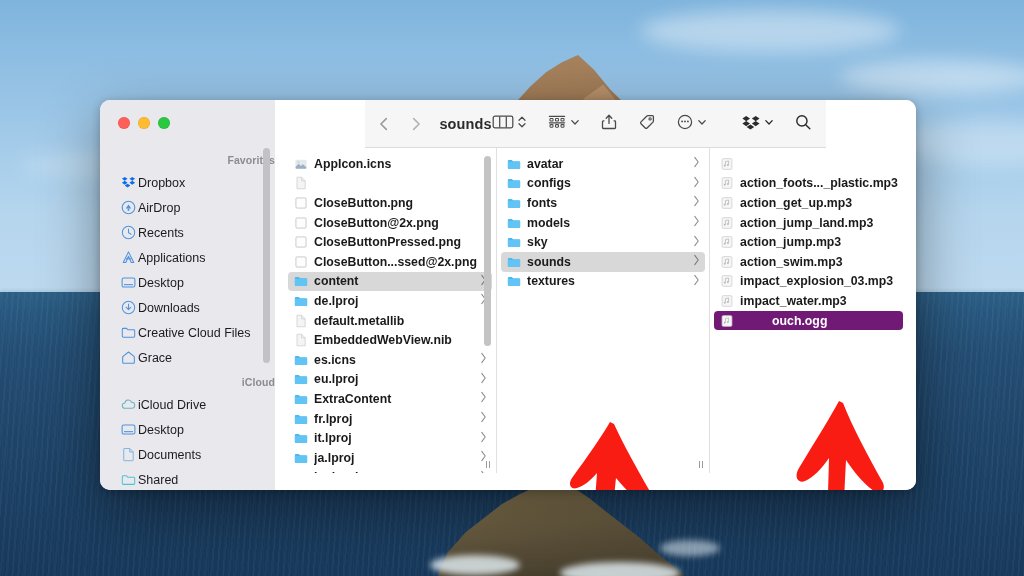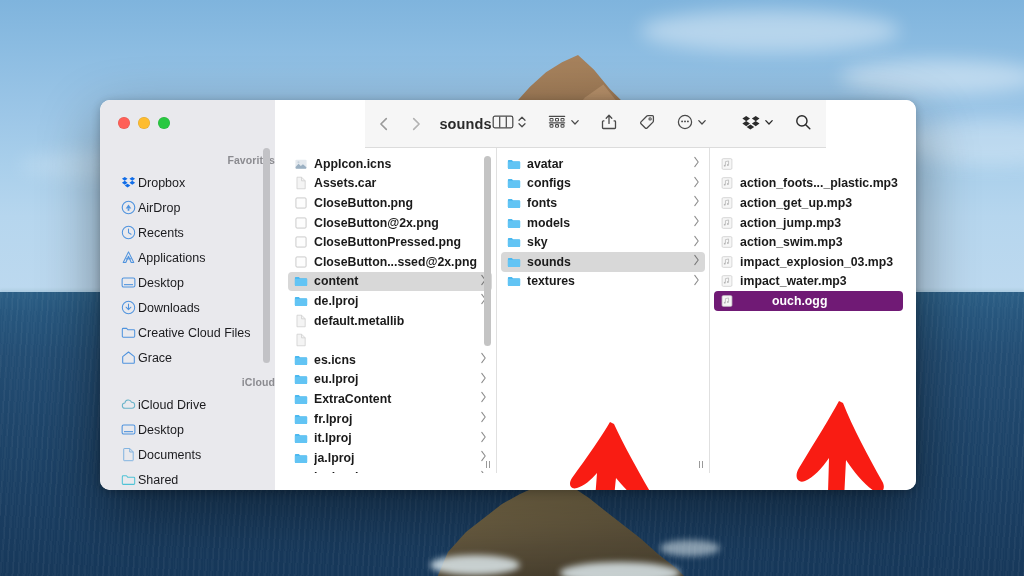--- a/index.html
+++ b/index.html
@@ -470,21 +470,20 @@
                       <path d="M1.8 11.4l3.4-3.6 2.6 2.6 2.4-2.1 3.9 3.4v.9a.8.8 0 0 1-.8.8H2.6a.8.8 0 0 1-.8-.8z" fill="#9bb0c2"></path>
                       <circle cx="5.1" cy="6" r="1.2" fill="#c6d2dc"></circle>
                     </svg></span>
                   <span class="rn">AppIcon.icns</span>
                 </div>
                 <div class="row">
                   <span class="ri"><svg xmlns="http://www.w3.org/2000/svg" viewBox="0 0 16 16" width="14" height="14">
                       <path d="M3.4 1.4h5.3L12.8 5.5v9.1H3.4z" fill="#f4f4f4" stroke="#cfcfcf" stroke-width=".9"></path>
                       <path d="M8.6 1.5v4h4.1" fill="none" stroke="#cfcfcf" stroke-width=".9"></path>
                     </svg></span>
-                  <span class="rn">Assets.car</span>
                 </div>
                 <div class="row">
                   <span class="ri"><svg xmlns="http://www.w3.org/2000/svg" viewBox="0 0 16 16" width="14" height="14">
                       <rect x="2.2" y="2.2" width="11.6" height="11.6" rx="1.2" fill="#fdfdfd" stroke="#c3c3c3" stroke-width="1"></rect>
                     </svg></span>
                   <span class="rn">CloseButton.png</span>
                 </div>
                 <div class="row">
                   <span class="ri"><svg xmlns="http://www.w3.org/2000/svg" viewBox="0 0 16 16" width="14" height="14">
                       <rect x="2.2" y="2.2" width="11.6" height="11.6" rx="1.2" fill="#fdfdfd" stroke="#c3c3c3" stroke-width="1"></rect>
@@ -528,20 +527,21 @@
                       <path d="M3.4 1.4h5.3L12.8 5.5v9.1H3.4z" fill="#f4f4f4" stroke="#cfcfcf" stroke-width=".9"></path>
                       <path d="M8.6 1.5v4h4.1" fill="none" stroke="#cfcfcf" stroke-width=".9"></path>
                     </svg></span>
                   <span class="rn">default.metallib</span>
                 </div>
                 <div class="row">
                   <span class="ri"><svg xmlns="http://www.w3.org/2000/svg" viewBox="0 0 16 16" width="14" height="14">
                       <path d="M3.4 1.4h5.3L12.8 5.5v9.1H3.4z" fill="#f4f4f4" stroke="#cfcfcf" stroke-width=".9"></path>
                       <path d="M8.6 1.5v4h4.1" fill="none" stroke="#cfcfcf" stroke-width=".9"></path>
                     </svg></span>
+                  <span class="rn">EmbeddedWebView.nib</span>
                 </div>
                 <div class="row">
                   <span class="ri"><svg xmlns="http://www.w3.org/2000/svg" viewBox="0 0 16 16" width="14" height="14">
                       <path d="M1 4.4a1 1 0 0 1 1-1h3.6l1.2 1.4h7.2a1 1 0 0 1 1 1v6.8a1 1 0 0 1-1 1H2a1 1 0 0 1-1-1z" fill="#4cb9f0"></path>
                       <path d="M1 5.8h14v6.8a1 1 0 0 1-1 1H2a1 1 0 0 1-1-1z" fill="#62c4f4"></path>
                     </svg></span>
                   <span class="rn">es.icns</span>
                   <span class="rc"><svg xmlns="http://www.w3.org/2000/svg" viewBox="0 0 8 14" width="7" height="12">
                       <path d="M2 1.6 L6 7 L2 12.4" fill="none" stroke="currentColor" stroke-width="1.25" stroke-linecap="round" stroke-linejoin="round"></path>
                     </svg></span>
@@ -707,20 +707,29 @@
                   <span class="rn">action_foots..._plastic.mp3</span>
                 </div>
                 <div class="row">
                   <span class="ri"><svg xmlns="http://www.w3.org/2000/svg" viewBox="0 0 16 16" width="14" height="14">
                       <rect x="2.4" y="1.9" width="11.2" height="12.2" rx="1.3" fill="#f6f6f6" stroke="#cdcdcd" stroke-width=".9"></rect>
                       <path d="M6.2 9.6V5.3l3.6-.8v4.3" fill="none" stroke="#b6b6b6" stroke-width=".9"></path>
                       <circle cx="5.4" cy="9.9" r="1.05" fill="#b6b6b6"></circle>
                       <circle cx="9" cy="9.1" r="1.05" fill="#b6b6b6"></circle>
                     </svg></span>
                   <span class="rn">action_get_up.mp3</span>
+                </div>
+                <div class="row">
+                  <span class="ri"><svg xmlns="http://www.w3.org/2000/svg" viewBox="0 0 16 16" width="14" height="14">
+                      <rect x="2.4" y="1.9" width="11.2" height="12.2" rx="1.3" fill="#f6f6f6" stroke="#cdcdcd" stroke-width=".9"></rect>
+                      <path d="M6.2 9.6V5.3l3.6-.8v4.3" fill="none" stroke="#b6b6b6" stroke-width=".9"></path>
+                      <circle cx="5.4" cy="9.9" r="1.05" fill="#b6b6b6"></circle>
+                      <circle cx="9" cy="9.1" r="1.05" fill="#b6b6b6"></circle>
+                    </svg></span>
+                  <span class="rn">action_jump_land.mp3</span>
                 </div>
                 <div class="row">
                   <span class="ri"><svg xmlns="http://www.w3.org/2000/svg" viewBox="0 0 16 16" width="14" height="14">
                       <rect x="2.4" y="1.9" width="11.2" height="12.2" rx="1.3" fill="#f6f6f6" stroke="#cdcdcd" stroke-width=".9"></rect>
                       <path d="M6.2 9.6V5.3l3.6-.8v4.3" fill="none" stroke="#b6b6b6" stroke-width=".9"></path>
                       <circle cx="5.4" cy="9.9" r="1.05" fill="#b6b6b6"></circle>
                       <circle cx="9" cy="9.1" r="1.05" fill="#b6b6b6"></circle>
                     </svg></span>
                   <span class="rn">action_jump.mp3</span>
                 </div>

